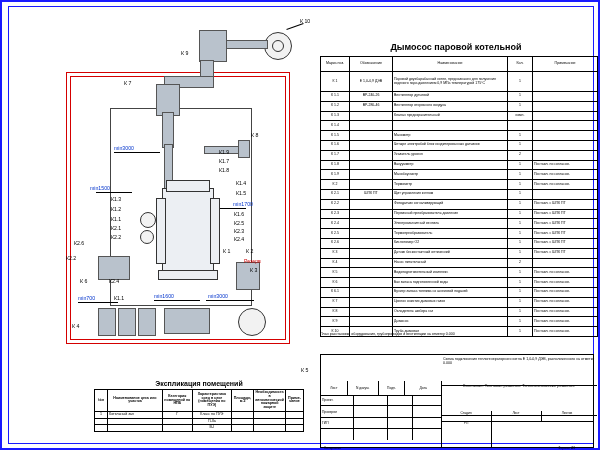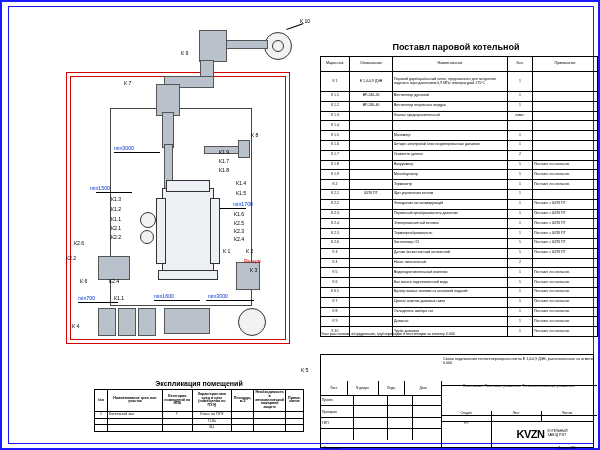--- a/index.html
+++ b/index.html
@@ -186,21 +186,21 @@
           <td></td>
           <td>В-I</td>
           <td></td>
           <td></td>
           <td></td>
         </tr>
       </tbody>
     </table>
   </div>
 
-  <div class="spec-title">Поставл паровой котельной</div>
+  <div class="spec-title">Дымосос паровой котельной</div>
   <div class="spec" style="top:54px;">
     <table>
       <thead>
         <tr>
           <th class="c-mark">Марка поз.</th>
           <th class="c-des">Обозначение</th>
           <th class="c-name">Наименование</th>
           <th class="c-qty">Кол.</th>
           <th class="c-note">Примечание</th>
         </tr>
@@ -427,24 +427,19 @@
         <div style="width:24px;"></div>
         <div style="width:28px;border-right:none;"></div>
       </div>
     </div>
 
     <div class="title2">Котельная. Тепловая решения. Теплотехнические решения.</div>
     <div class="st-a">Стадия</div>
     <div class="st-b">Лист</div>
     <div class="st-c">Листов</div>
     <div class="st-d">РП</div>
-    <div class="st-e">
-      <span class="kvzn">KVZN</span>
-      <span class="kvzn-sub" style="white-space:pre-line;">КОТЕЛЬНЫЙ
-ЗАВОД  РЭП</span>
-    </div>
   </div>
 
   <div style="position:absolute;left:318px;top:330px;width:272px;font-size:3.6px;line-height:1.3;">План расстановки оборудования, трубопроводов и вентиляции на отметку 0.000</div>
 
   <div style="position:absolute;left:322px;top:444px;font-size:3.4px;">Копировал</div>
   <div style="position:absolute;left:556px;top:444px;font-size:3.4px;">Формат А3</div>
 </div>
 
 </body></html>

